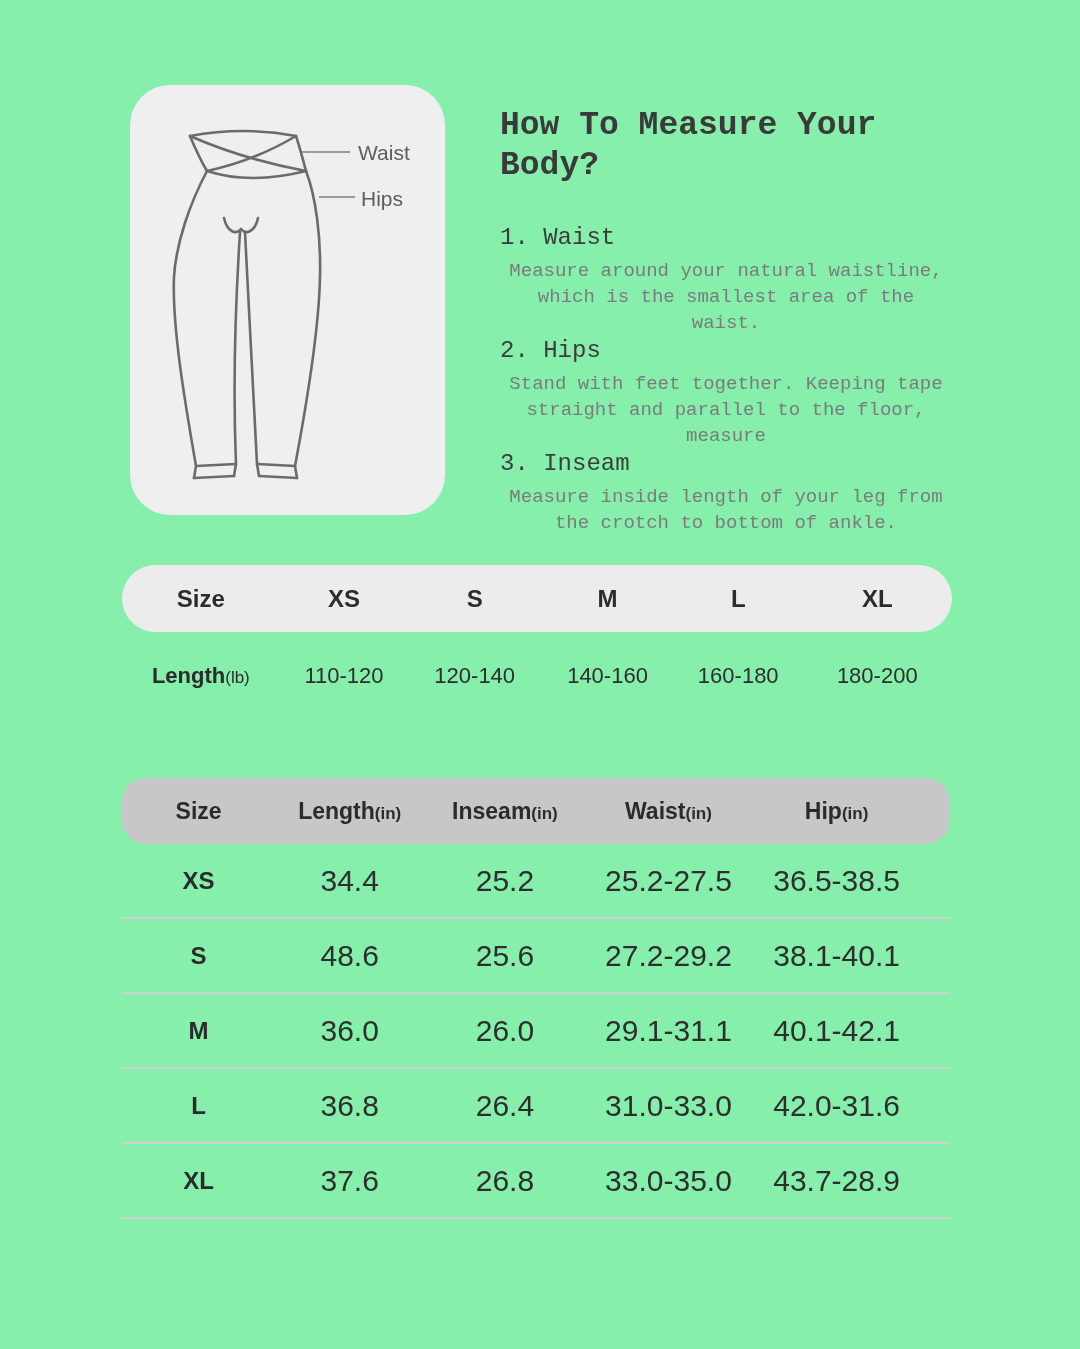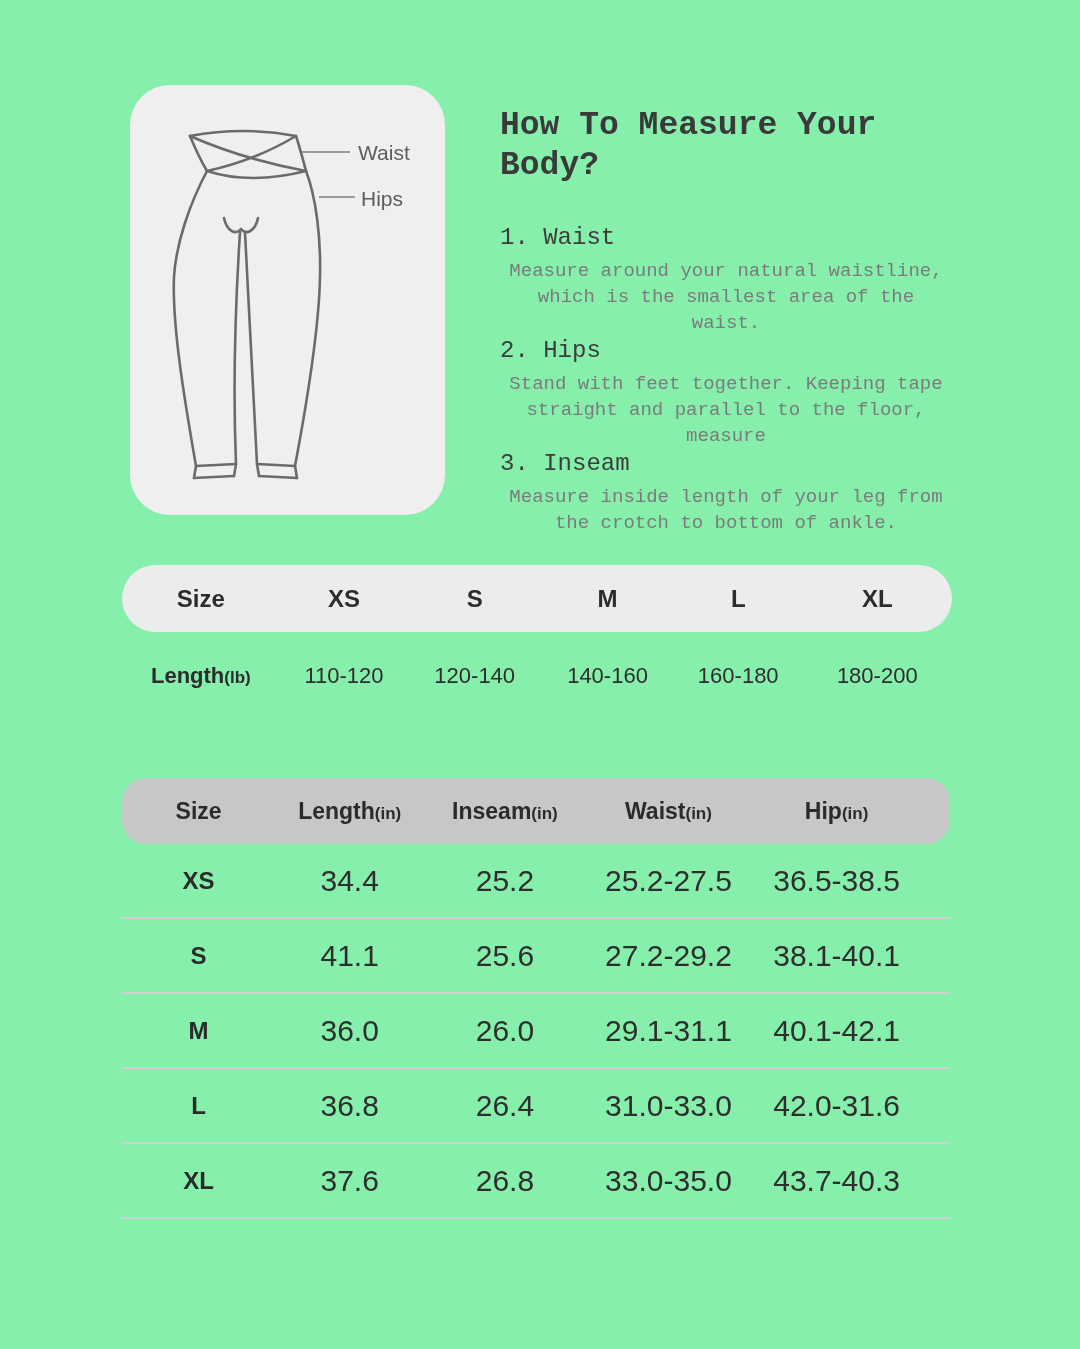--- a/index.html
+++ b/index.html
@@ -50,21 +50,21 @@
   .wt-header > div, .wt-row > div { text-align:center; }
   .wt-header > div { font-size:24px; font-weight:bold; color:#2c2c2c; }
   .wt-row { display:flex; align-items:center; margin-top:23px; height:42px; }
   .wt-col1 { width:19%; }
   .wt-col2 { width:15.5%; }
   .wt-col3 { width:16%; }
   .wt-col4 { width:16%; }
   .wt-col5 { width:15.5%; }
   .wt-col6 { width:18%; }
   .wt-row .row-label { font-size:22px; font-weight:bold; color:#2c2c2c; }
-  .wt-row .row-label .unit { font-size:17px; font-weight:700; }
+  .wt-row .row-label .unit { font-size:17px; font-weight:400; }
   .wt-row .val { font-size:22px; font-weight:500; color:#2e2e2e; }
 
   
   .size-chart { position:absolute; left:122px; top:778px; width:828px; }
   .sc-header {
     display:flex; align-items:center; height:66px;
     background:#c7c7c7; border-radius:24px;
   }
   .sc-header > div, .sc-row > div { text-align:center; box-sizing:border-box; }
   .sc-header > div { font-size:23px; font-weight:bold; color:#2b2b2b; }
@@ -169,21 +169,21 @@
 
     <div class="sc-row">
       <div class="sc-col1 size-cell">XS</div>
       <div class="sc-col2 val">34.4</div>
       <div class="sc-col3 val">25.2</div>
       <div class="sc-col4 val">25.2-27.5</div>
       <div class="sc-col5 val">36.5-38.5</div>
     </div>
     <div class="sc-row">
       <div class="sc-col1 size-cell">S</div>
-      <div class="sc-col2 val">41.1</div>
+      <div class="sc-col2 val">48.6</div>
       <div class="sc-col3 val">25.6</div>
       <div class="sc-col4 val">27.2-29.2</div>
       <div class="sc-col5 val">38.1-40.1</div>
     </div>
     <div class="sc-row">
       <div class="sc-col1 size-cell">M</div>
       <div class="sc-col2 val">36.0</div>
       <div class="sc-col3 val">26.0</div>
       <div class="sc-col4 val">29.1-31.1</div>
       <div class="sc-col5 val">40.1-42.1</div>
@@ -193,17 +193,17 @@
       <div class="sc-col2 val">36.8</div>
       <div class="sc-col3 val">26.4</div>
       <div class="sc-col4 val">31.0-33.0</div>
       <div class="sc-col5 val">42.0-31.6</div>
     </div>
     <div class="sc-row">
       <div class="sc-col1 size-cell">XL</div>
       <div class="sc-col2 val">37.6</div>
       <div class="sc-col3 val">26.8</div>
       <div class="sc-col4 val">33.0-35.0</div>
-      <div class="sc-col5 val">43.7-40.3</div>
+      <div class="sc-col5 val">43.7-28.9</div>
     </div>
   </div>
 
 </div>
 
 </body></html>

